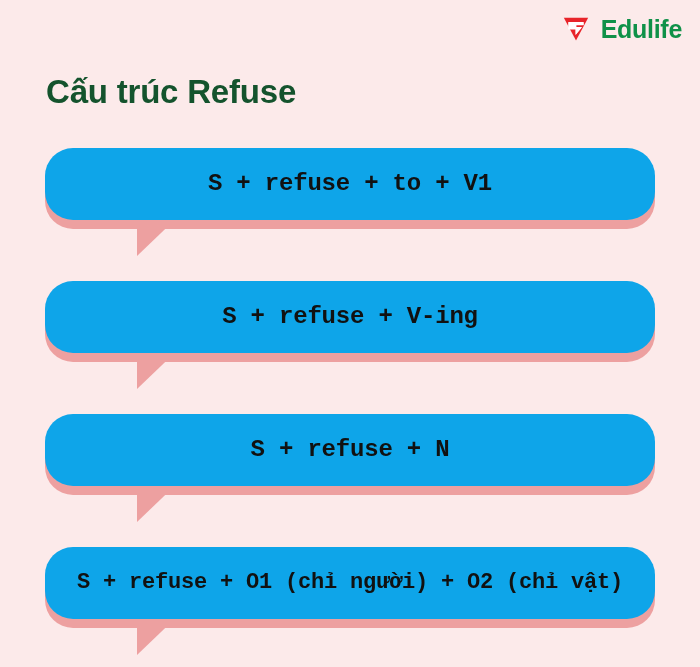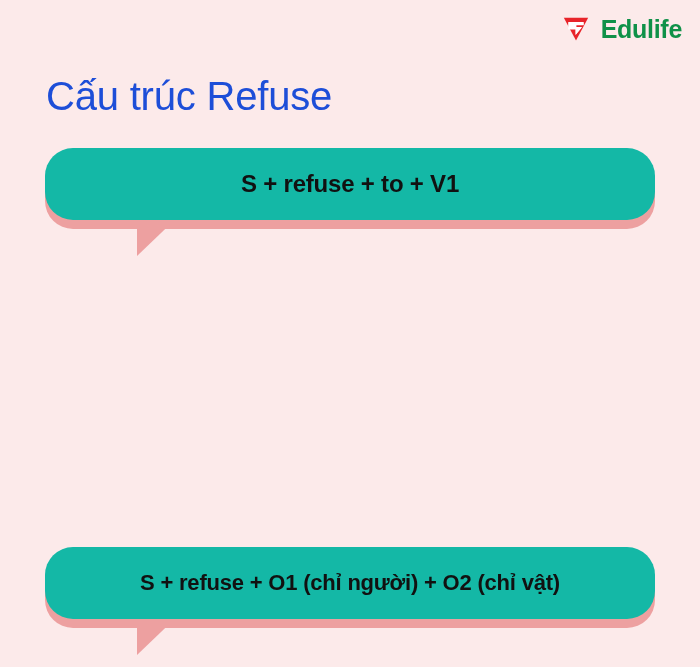--- a/index.html
+++ b/index.html
@@ -37,23 +37,23 @@
     line-height: 1;
     position: relative;
     font-family: "Liberation Sans", sans-serif;
   }
 
   
   .page-title {
     position: absolute;
     left: 46px;
     top: 72px;
-    font-size: 40px;
-    font-weight: normal;
-    color: #1d4ed8;
+    font-size: 33px;
+    font-weight: bold;
+    color: #14532d;
     letter-spacing: -0.2px;
     margin: 0;
     line-height: 1.2;
   }
 
   
   .bubbles {
     position: absolute;
     left: 0;
     top: 0;
@@ -84,27 +84,28 @@
     border-left: 0 solid transparent;
     border-top: 46px solid #eda0a0;
     border-right: 48px solid transparent;
   }
   .bubble-body {
     position: absolute;
     left: 0;
     top: 0;
     width: 610px;
     height: 72px;
-    background: #14b8a6;
+    background: #0ea5e9;
     border-radius: 28px;
     display: flex;
     align-items: center;
     justify-content: center;
     box-sizing: border-box;
     padding: 0 16px;
+    font-family: Liberation Mono, monospace;
   }
   .bubble-text {
     font-size: 24px;
     font-weight: bold;
     color: #111111;
     text-align: center;
     letter-spacing: -0.2px;
     white-space: nowrap;
     line-height: 1.25;
   }
@@ -136,21 +137,35 @@
 <div class="bubbles">
 
   <div class="bubble b1 bubble-1">
     <div class="bubble-shadow"></div>
     <div class="bubble-tail"></div>
     <div class="bubble-body">
       <span class="bubble-text">S + refuse + to + V1</span>
     </div>
   </div>
 
+  <div class="bubble b2 bubble-2">
+    <div class="bubble-shadow"></div>
+    <div class="bubble-tail"></div>
+    <div class="bubble-body">
+      <span class="bubble-text">S + refuse + V-ing</span>
+    </div>
+  </div>
 
+  <div class="bubble b3 bubble-3">
+    <div class="bubble-shadow"></div>
+    <div class="bubble-tail"></div>
+    <div class="bubble-body">
+      <span class="bubble-text">S + refuse + N</span>
+    </div>
+  </div>
 
   <div class="bubble b4 bubble-4">
     <div class="bubble-shadow"></div>
     <div class="bubble-tail"></div>
     <div class="bubble-body">
       <span class="bubble-text">S + refuse + O1 (chỉ người) + O2 (chỉ vật)</span>
     </div>
   </div>
 
 </div>

